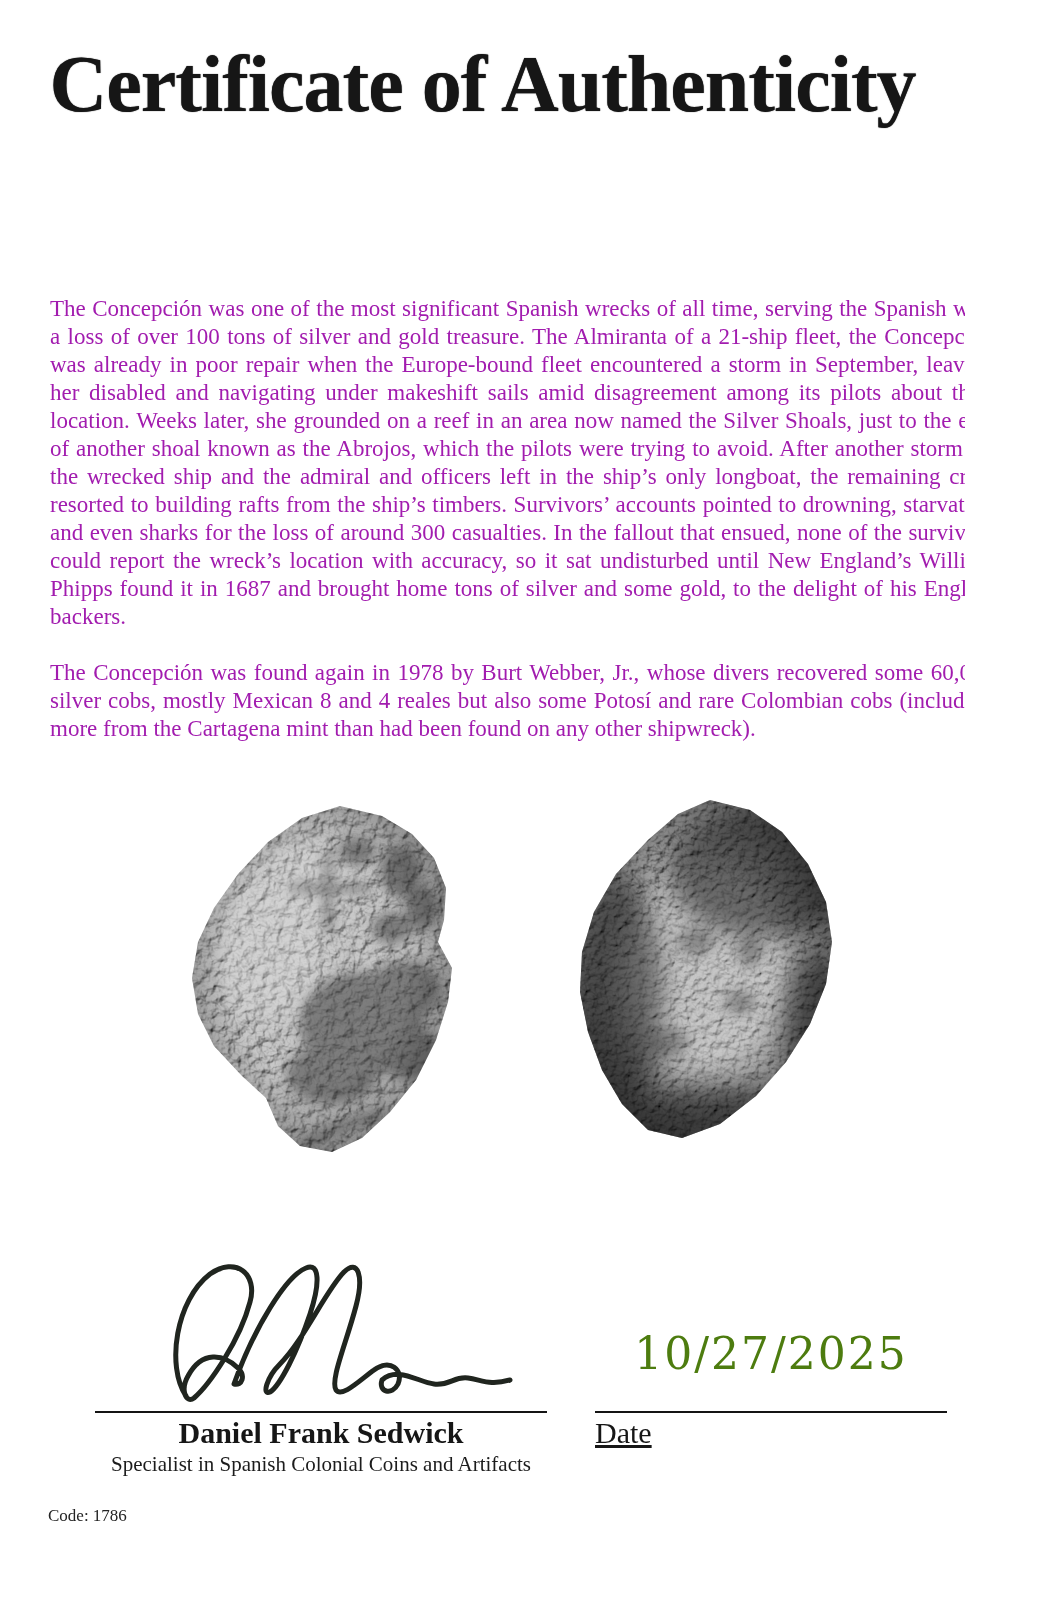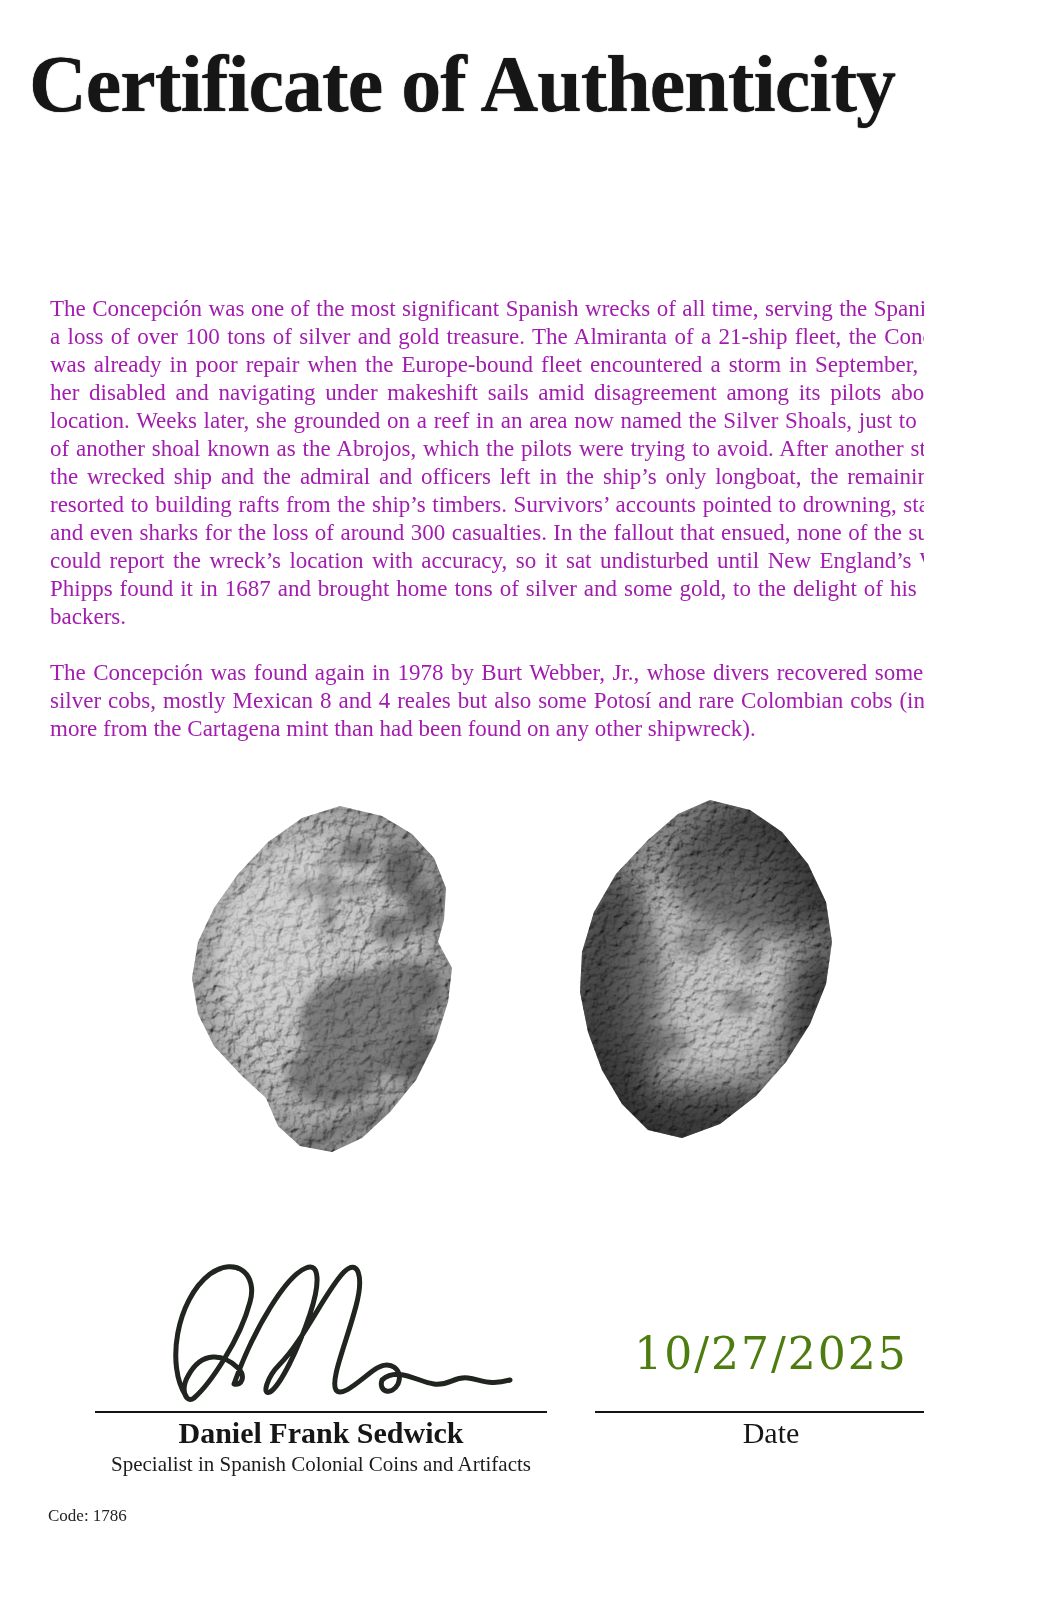--- a/index.html
+++ b/index.html
@@ -5,20 +5,21 @@
 <style>
   html, body { margin: 0; padding: 0; background: #ffffff; }
   .page {
     position: relative;
     width: 924px;
     height: 1599px;
     background: #ffffff;
     color: #181818;
     font-family: "Liberation Serif", serif;
     overflow: hidden;
+    padding-left: 41px;
   }
   .title {
     position: absolute;
     top: 34px; left: 0; right: 0;
     text-align: center;
     font-family: "Liberation Serif", serif;
     font-weight: 700;
     font-size: 80px;
     letter-spacing: -1px;
     line-height: 1.25;
@@ -98,23 +99,23 @@
     top: 1328px; left: 595px; width: 352px;
     text-align: center;
     font-family: "DejaVu Serif", serif;
     font-size: 44px;
     letter-spacing: 2px;
     color: #4d7c0f;
   }
   .date-label {
     position: absolute;
     top: 1416px; left: 595px; width: 352px;
-    text-align: center;
     font-size: 30px;
     color: #161616;
+    text-decoration: underline;
   }
   .footer-code {
     position: absolute;
     top: 1506px; left: 48px;
     font-size: 17px;
     color: #242424;
   }
   .footer-contact {
     position: absolute;
     top: 1529px; left: 48px;

